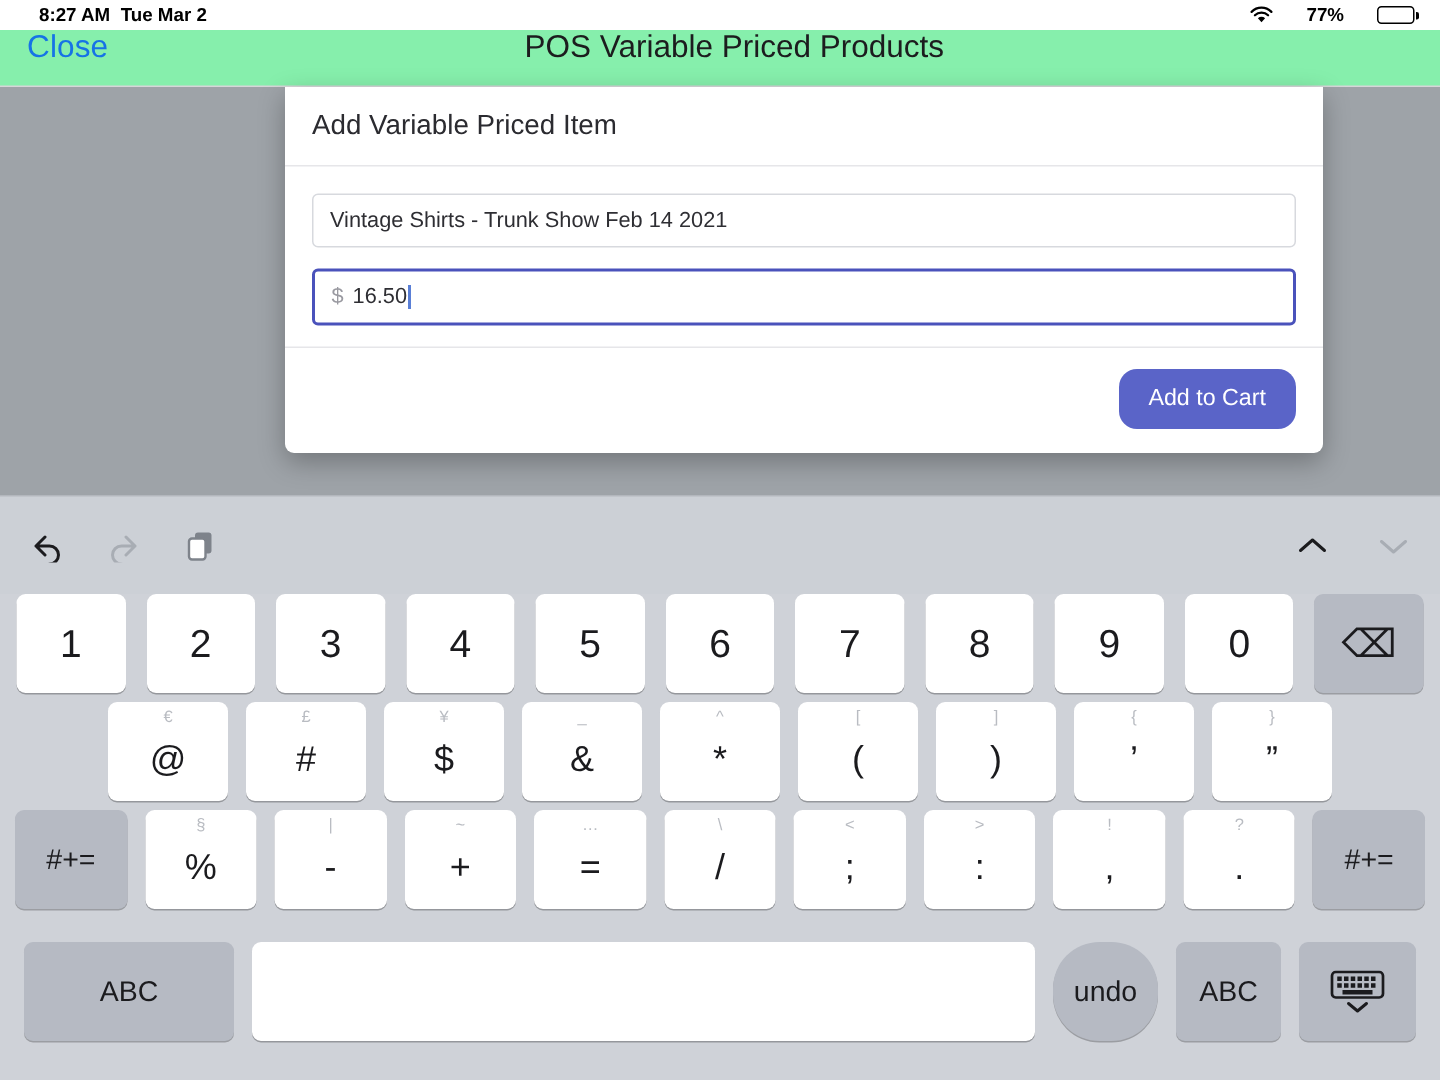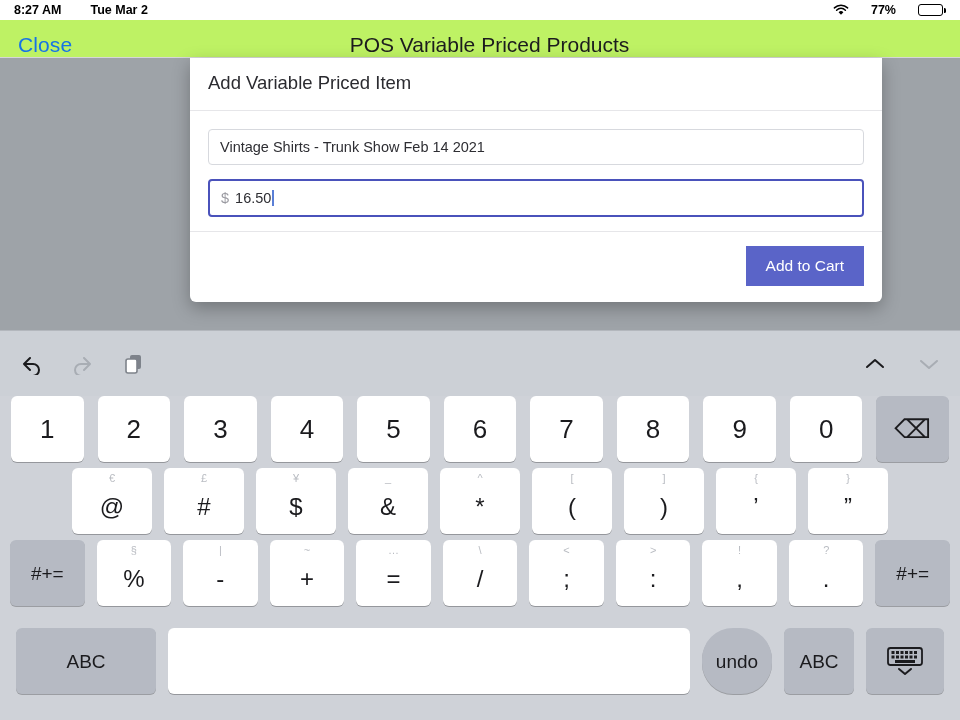--- a/index.html
+++ b/index.html
@@ -11,36 +11,36 @@
   }
   #screen { position: relative; width: 960px; height: 720px; }
 
   
   .statusbar {
     position: absolute; top: 0; left: 0; width: 960px; height: 20px;
     display: flex; align-items: center; justify-content: space-between;
     padding: 0 14px; background: #ffffff;
     font-size: 12.5px; font-weight: bold; color: #000;
   }
-  .sb-left { display: flex; align-items: flex-start; gap: 29px; }
+  .sb-left { display: flex; align-items: flex-start; gap: 7px; margin-left: 12px; }
   .sb-right { display: flex; align-items: center; gap: 22px; }
   .wifi-ico { display: inline-block; width: 16px; height: 12px; position: relative; }
   .wifi-ico svg { display: block; }
   .batt { display: flex; align-items: center; }
   .batt-body {
     width: 25px; height: 12px; border: 1.3px solid #000;
     border-radius: 3px; padding: 1.5px; position: relative;
   }
   .batt-fill { height: 100%; width: 77%; background: #000; border-radius: 1px; }
   .batt-cap { width: 2px; height: 5px; background: #000; border-radius: 0 1.5px 1.5px 0; margin-left: 1px; }
 
   
   .navbar {
     position: absolute; top: 20px; left: 0; width: 960px; height: 38px;
-    background: #bef264; display: flex; align-items: flex-end;
+    background: #86efac; display: flex; align-items: flex-start;
     border-bottom: 1px solid #d6d6d8;
   }
   .nav-close {
     position: absolute; left: 18px; font-size: 21px; color: #1673e6;
     letter-spacing: .1px; cursor: pointer;
   }
   .nav-title {
     width: 100%; text-align: center; font-size: 21px; color: #1c1c1e; padding-left: 19px;
   }
 
@@ -74,21 +74,21 @@
   }
   .prefix { color: #9a9aa1; margin-right: 6px; }
   .caret {
     display: inline-block; width: 1.5px; height: 16px;
     background: #5a7fd6; margin-left: 1px;
   }
   .modal-footer {
     padding: 14px 18px 16px 18px; display: flex; justify-content: flex-end;
   }
   .btn-primary {
-    background: #5a64c8; color: #ffffff; border: none; border-radius: 0;
+    background: #5a64c8; color: #ffffff; border: none; border-radius: 12px;
     padding: 0 20px; height: 40px; font-size: 15.5px; cursor: pointer;
     font-family: "Liberation Sans", sans-serif;
   }
 
   
   .keyboard {
     position: absolute; top: 330px; left: 0; width: 960px; height: 390px;
     background: #cfd2d8;
   }
   .kb-toolbar {

